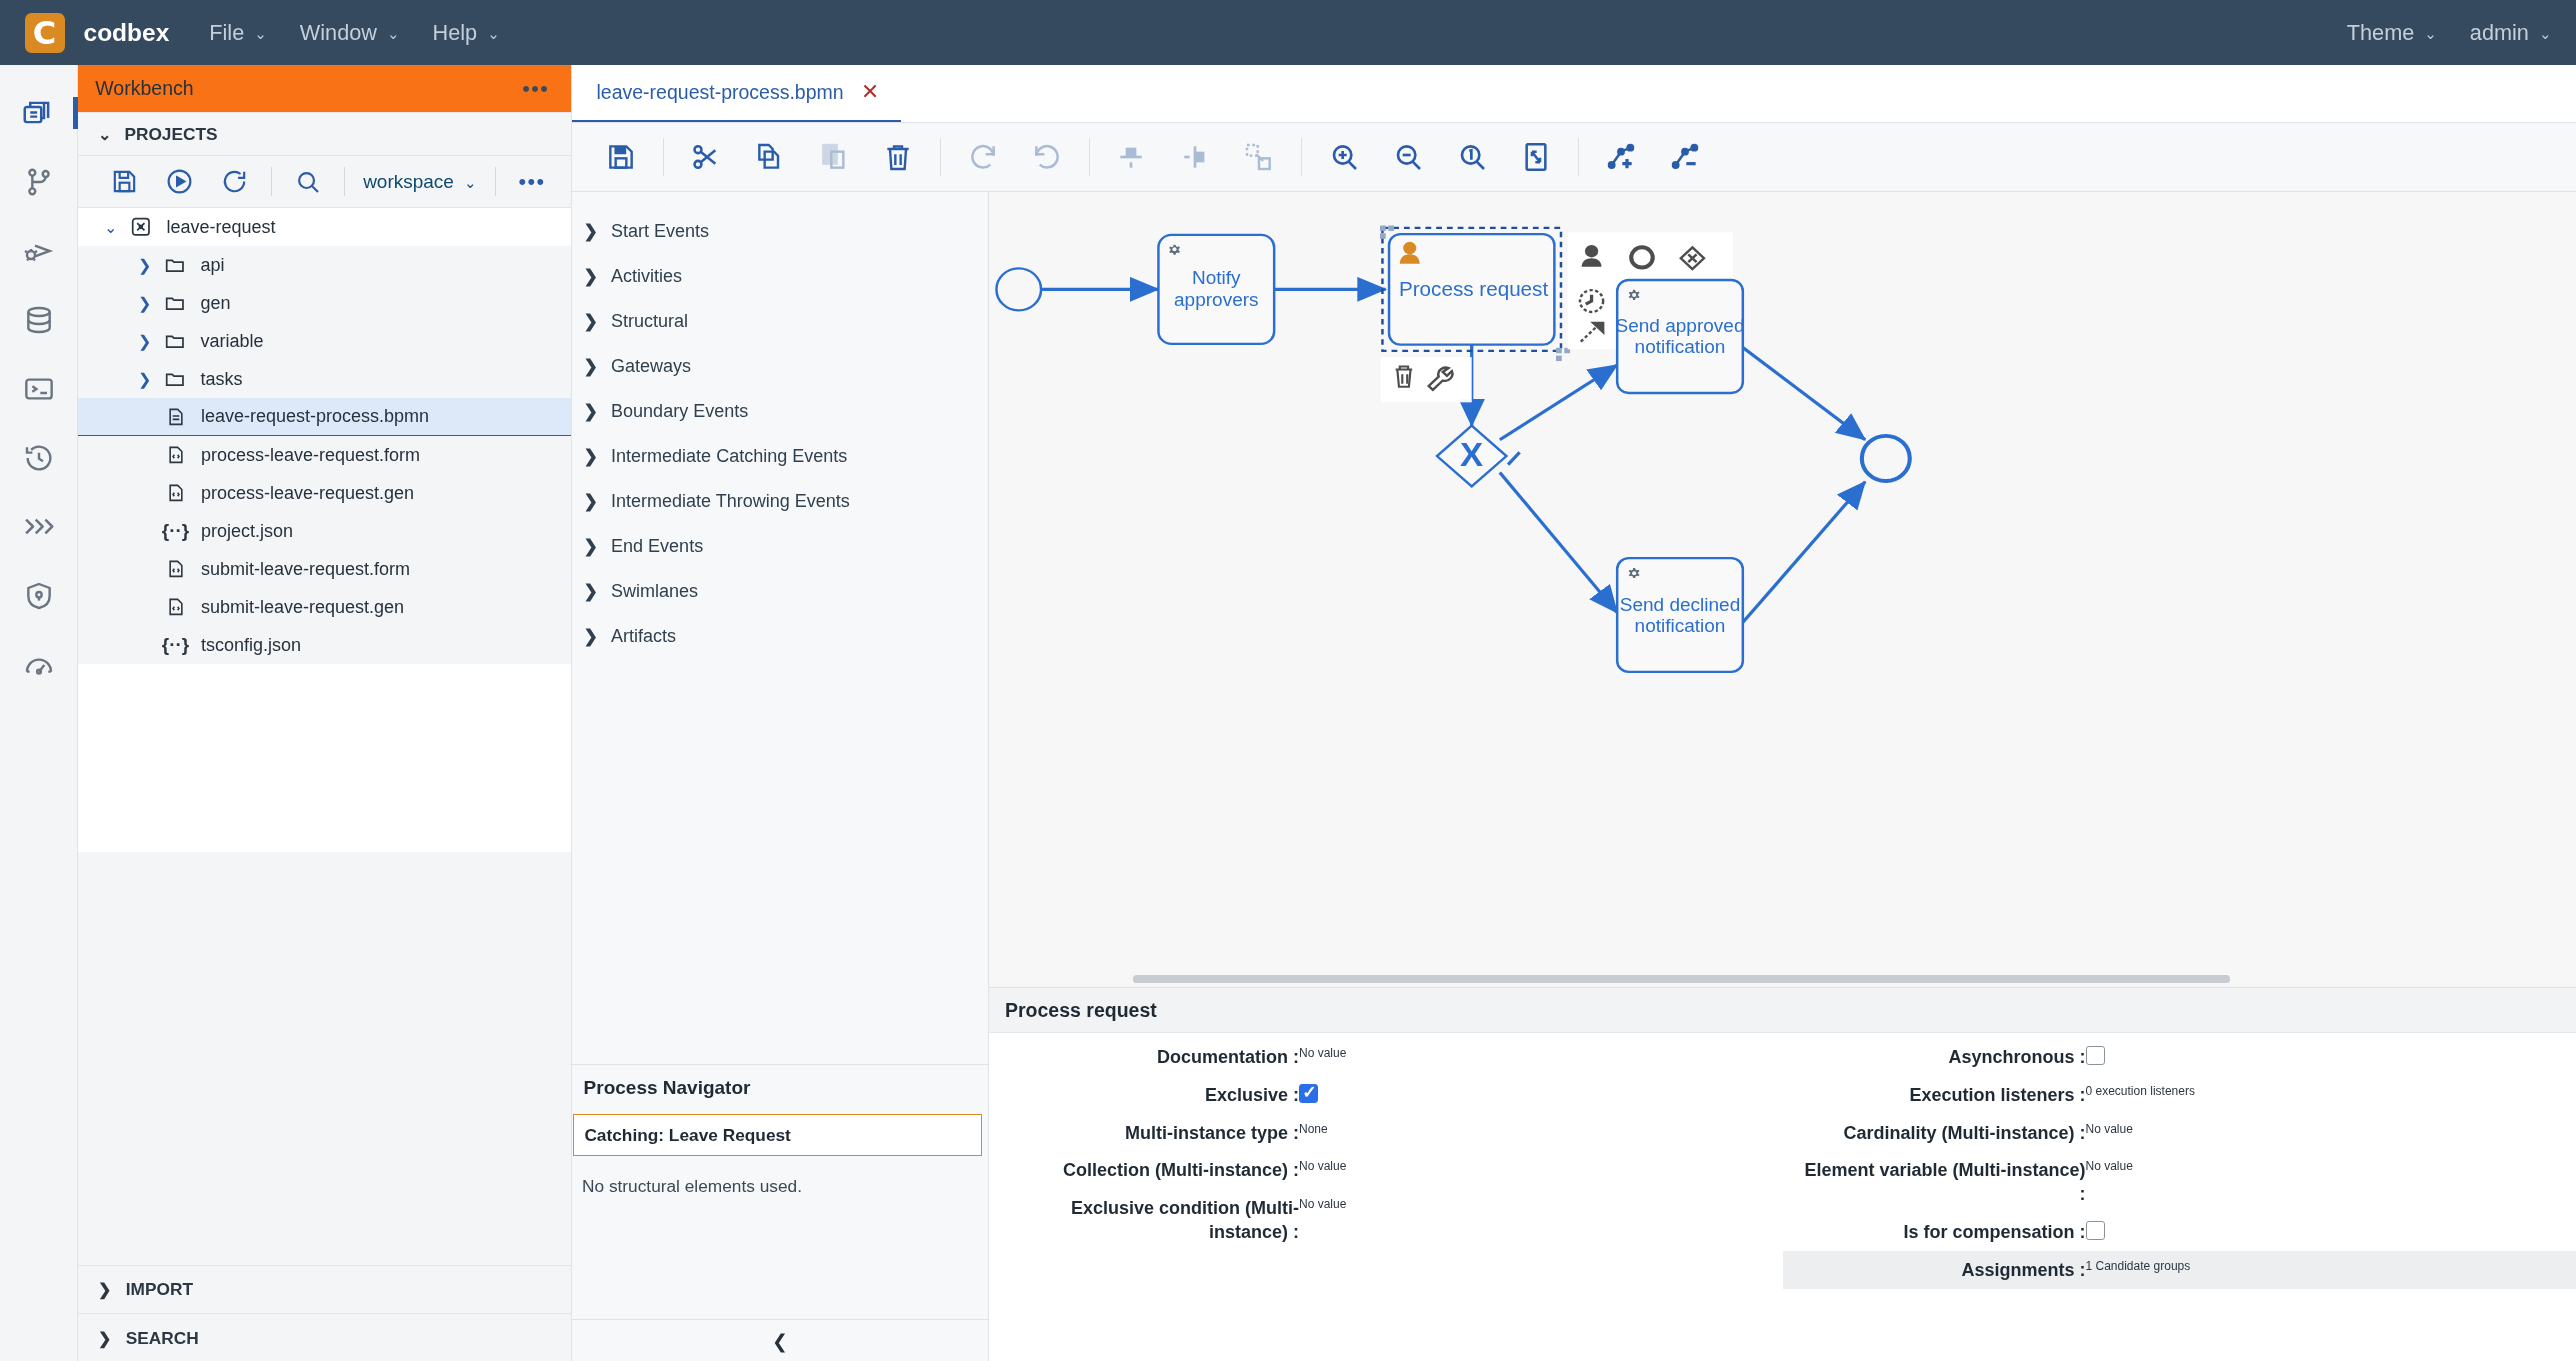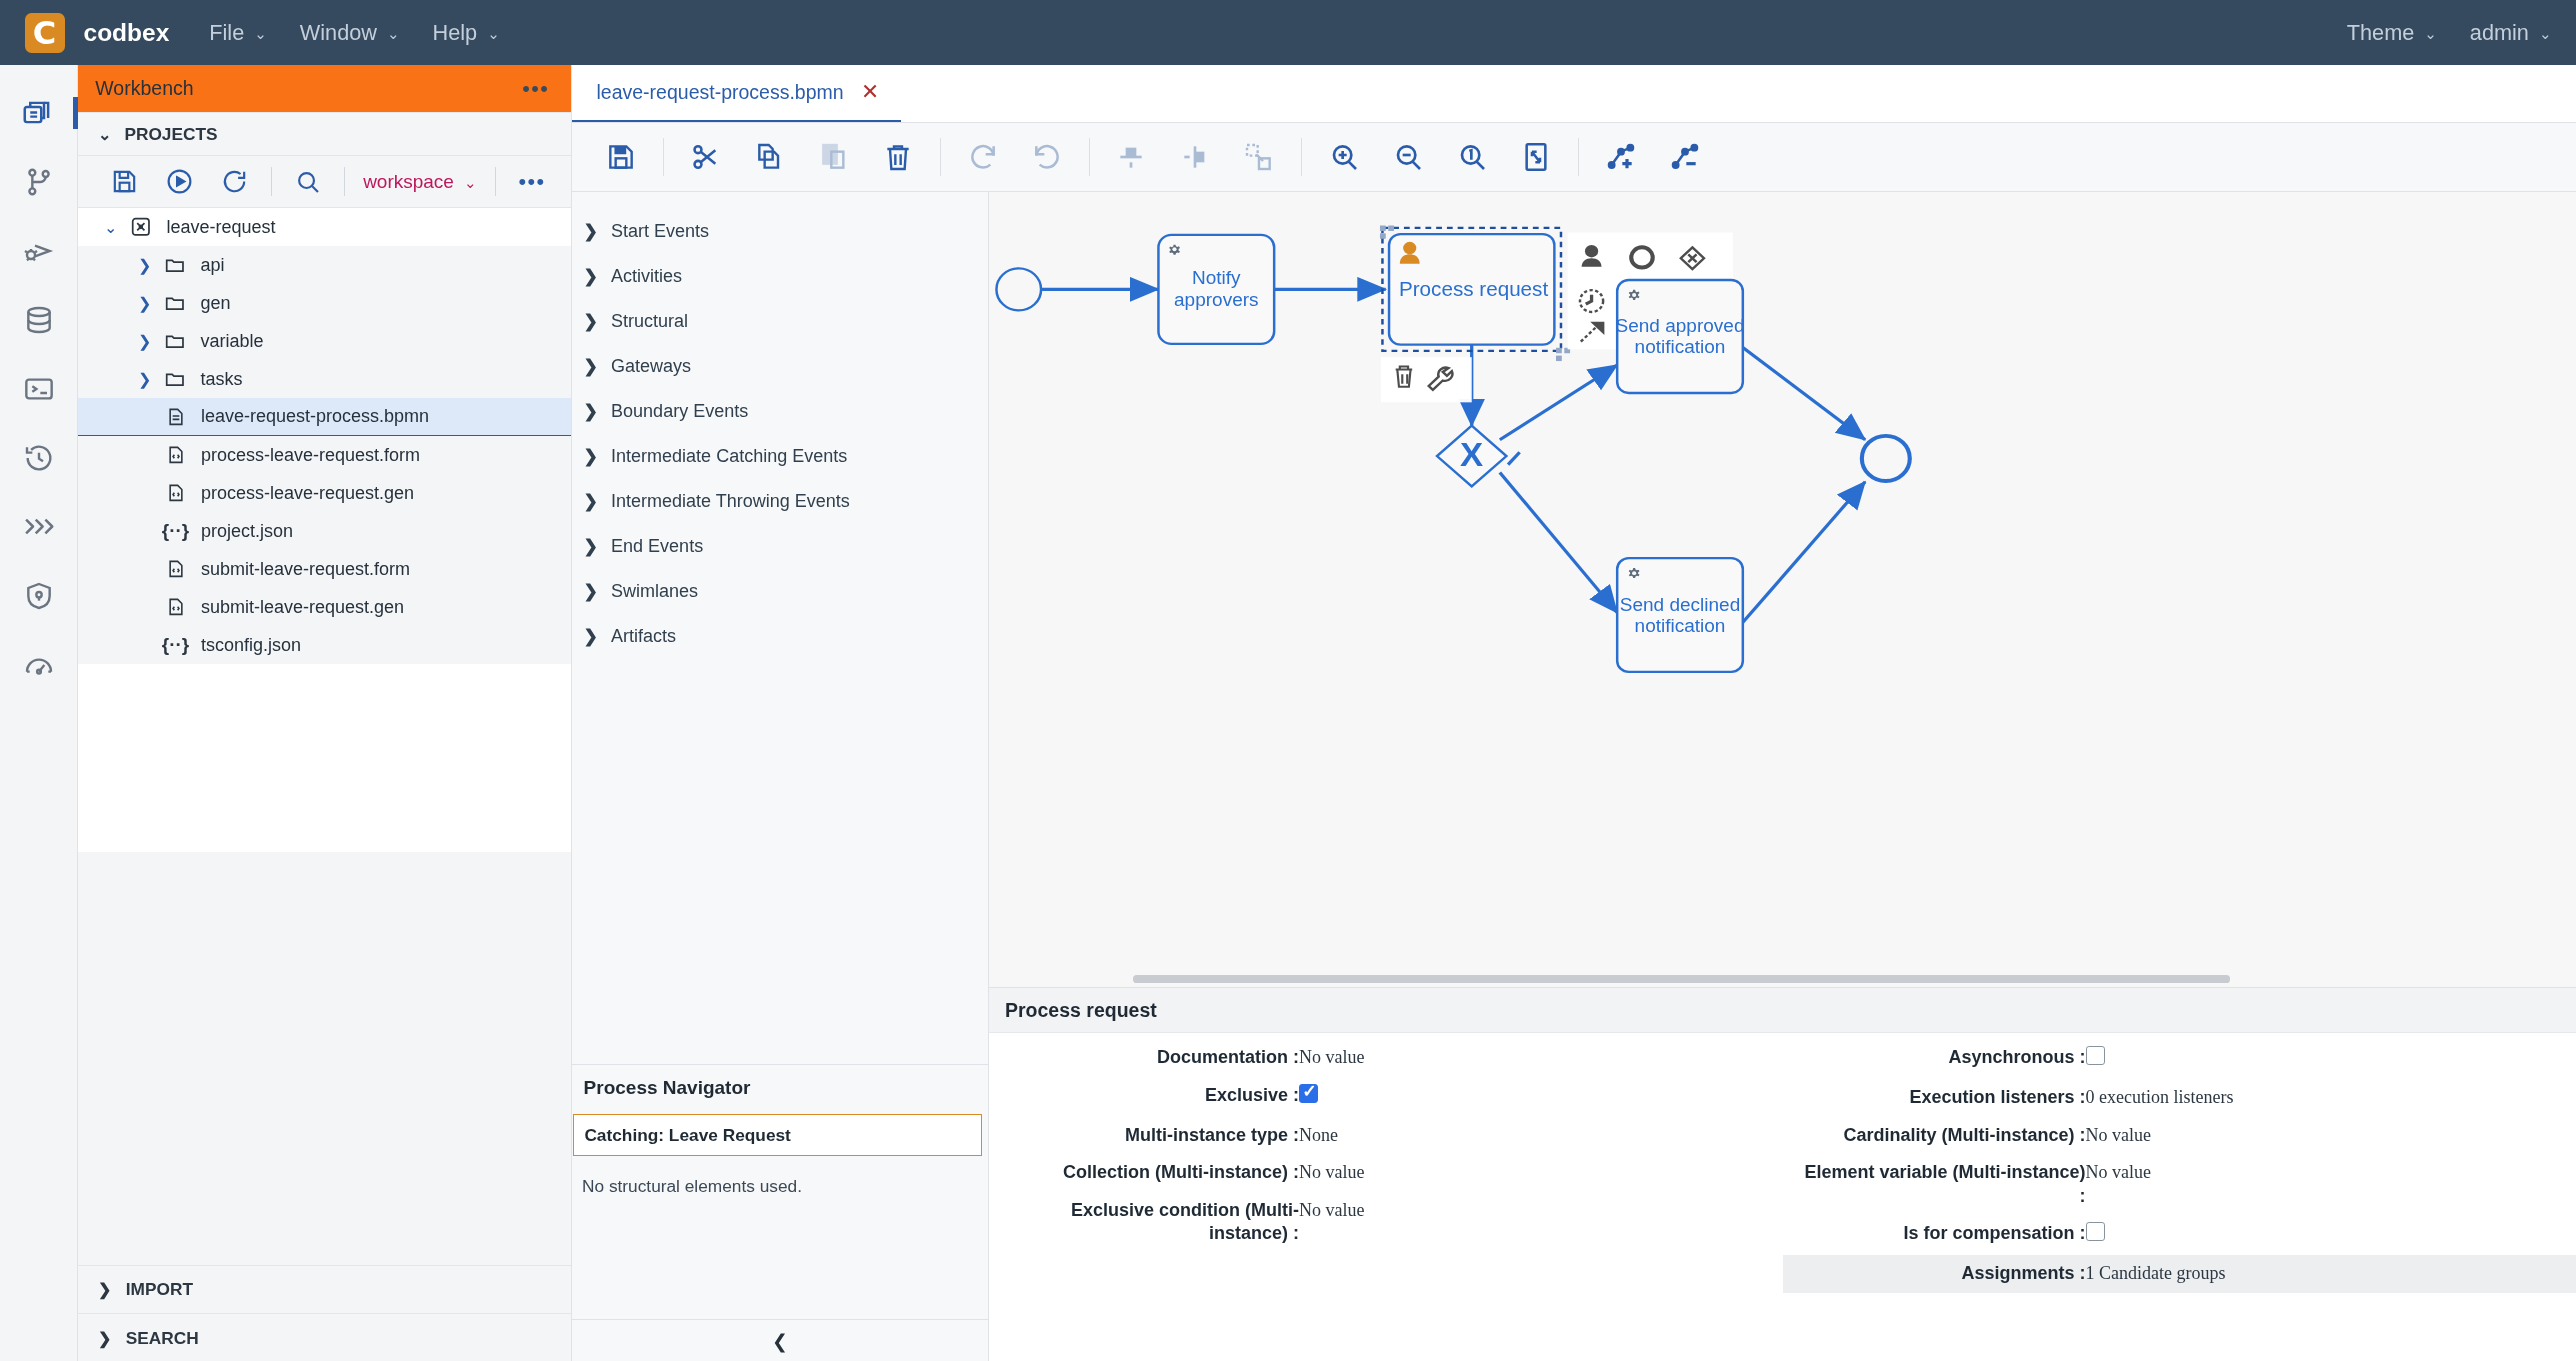--- a/index.html
+++ b/index.html
@@ -67,21 +67,21 @@
   }
   .sb-toolbar {
     height: 52px; display: flex; align-items: center; gap: 0;
     padding-left: 19px; border-bottom: 0.7px solid #e2e6ea; background:#f4f5f7;
   }
   .tb-btn {
     width: 55px; height: 42px; display:flex; align-items:center; justify-content:center;
     color:#2a5caa; cursor:pointer;
   }
   .tb-sep { width:0.7px; height:29px; background:#d3d8de; margin:0 8.7px; }
-  .ws-label { font-size:19px; color:#be185d; display:flex; align-items:center; gap:10px; cursor:pointer; padding:0 10px;}
+  .ws-label { font-size:19px; color:#0c4a6e; display:flex; align-items:center; gap:10px; cursor:pointer; padding:0 10px;}
 
   .tree { background:#f4f5f7; flex:1; overflow:hidden; }
   .tree-row {
     display:flex; align-items:center; height:38px; font-size:18px; color:#26313c;
     cursor:pointer; position:relative;
   }
   .tree-row.root { background:#ffffff; }
   .tree-row.selected { background:#dde9f8; border-bottom:1.4px solid #2a5caa; }
   .tw { width:27.4px; display:flex; justify-content:center; color:#2a5caa; font-size:16px; flex:none;}
   .ficon { width:33px; display:flex; justify-content:center; align-items:center; flex:none; color:#2c3742;}
@@ -153,21 +153,21 @@
   .props-head {
     height:45px; background:#f2f3f5; display:flex; align-items:center; padding-left:16px;
     font-size:19.5px; font-weight:bold; color:#1f2a35; border-bottom:0.7px solid #e6e9ec;
   }
   .props-body { flex:1; display:flex; overflow:hidden; }
   .props-col { flex:1; padding-top:5.8px; }
   .props-col.right { }
   .prow { display:flex; align-items:flex-start; padding:7.2px 0 7.2px 0;text-align:right; }
   .prow.shaded { background:#eceef0; }
   .plabel { width:310px; font-size:18px; font-weight:bold; color:#1f2a35; padding-left:21.7px; line-height:1.3;}
-  .pvalue { font-size:18px; color:#2c3742; line-height:1.3;font-family:Liberation Serif, serif;}
+  .pvalue { font-size:12px; color:#2c3742; line-height:1.3;}
   .props-col.right .plabel { width:303px; padding-left:13px;}
   .chk {
     width:19px; height:19px; border:1.4px solid #8a939c; border-radius:2.9px; background:#fff; display:inline-block;
   }
   .chk.on { background:#2a6fe8; border-color:#2a6fe8; position:relative; }
   .chk.on::after {
     content:"✓"; position:absolute; left:2.2px; top:-3.6px; color:#fff; font-size:17.3px; font-weight:bold;
   }
 
   svg { display:block; }

